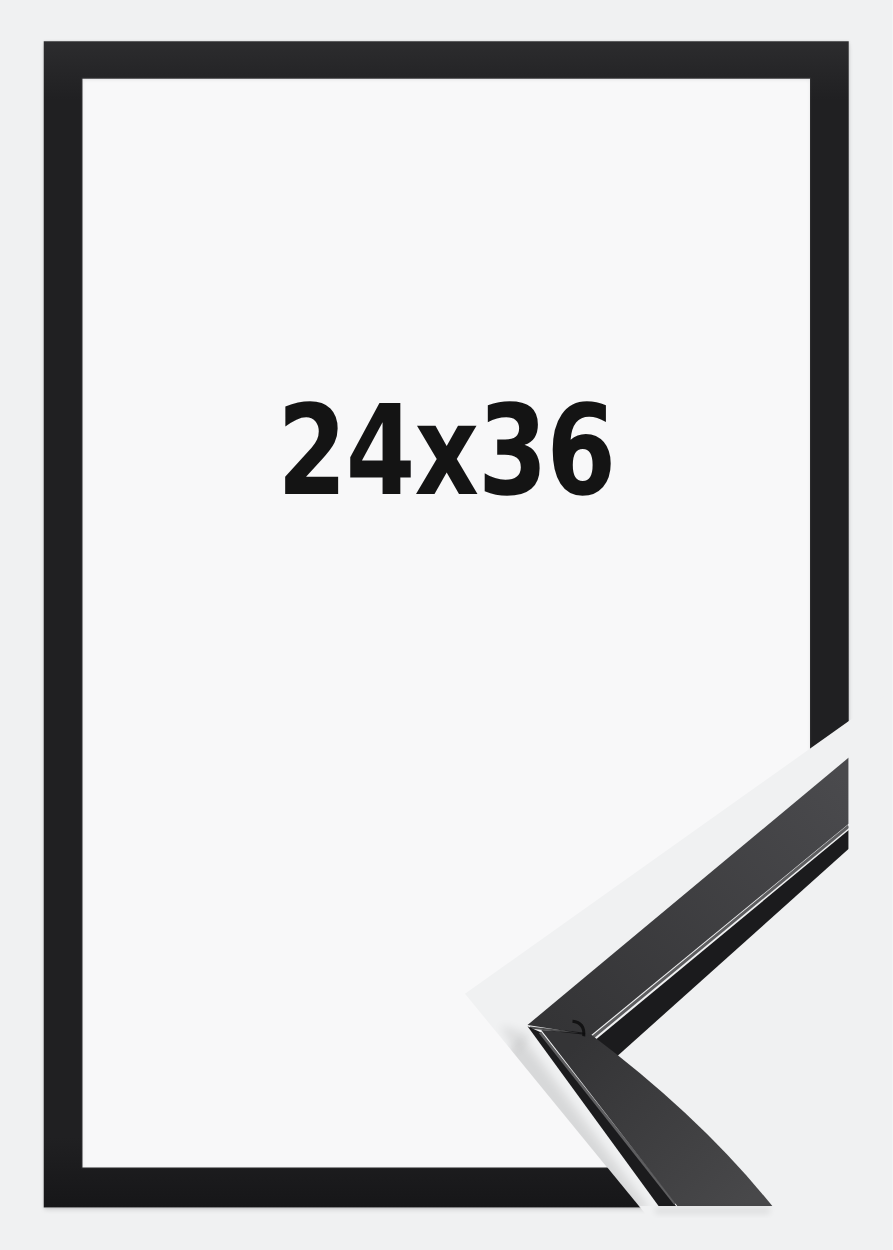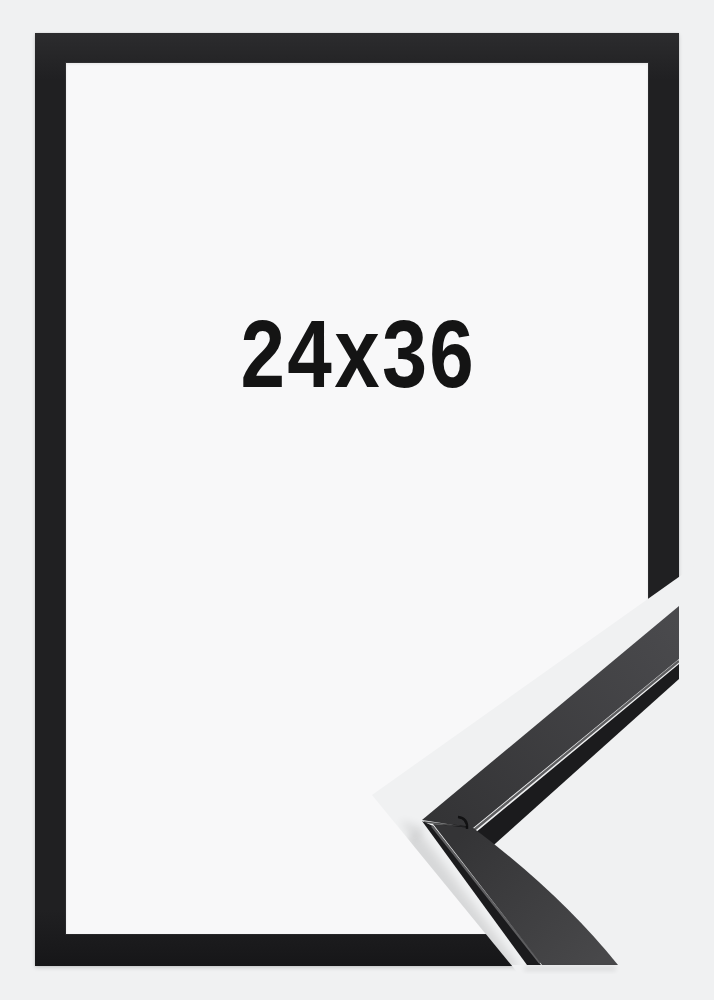--- a/index.html
+++ b/index.html
@@ -5,21 +5,20 @@
   html,body{margin:0;padding:0;}
   body{
     width:714px;height:1000px;overflow:hidden;
     font-family:"DejaVu Sans","Liberation Sans",sans-serif;
     background:var(--bg,#f0f1f2);
     position:relative;
   }
   .canvas{
     position:absolute;left:0;top:0;width:628px;height:1000px;
     background:var(--bg,#f0f1f2);
-    font-family:Liberation Mono, monospace;
   }
   
   .frame{
     position:absolute;left:35px;top:33px;width:644px;height:933px;
     background:linear-gradient(180deg,#2c2c2e 0%,var(--frame,#202022) 5%,var(--frame,#202022) 94%,#161618 100%);
     box-shadow:0 2px 4px rgba(0,0,0,0.14),0 0 2px rgba(0,0,0,0.10);
   }
   .frame-opening{
     position:absolute;left:31px;top:30px;width:582px;height:871px;
     background:var(--inner,#f8f8f9);

